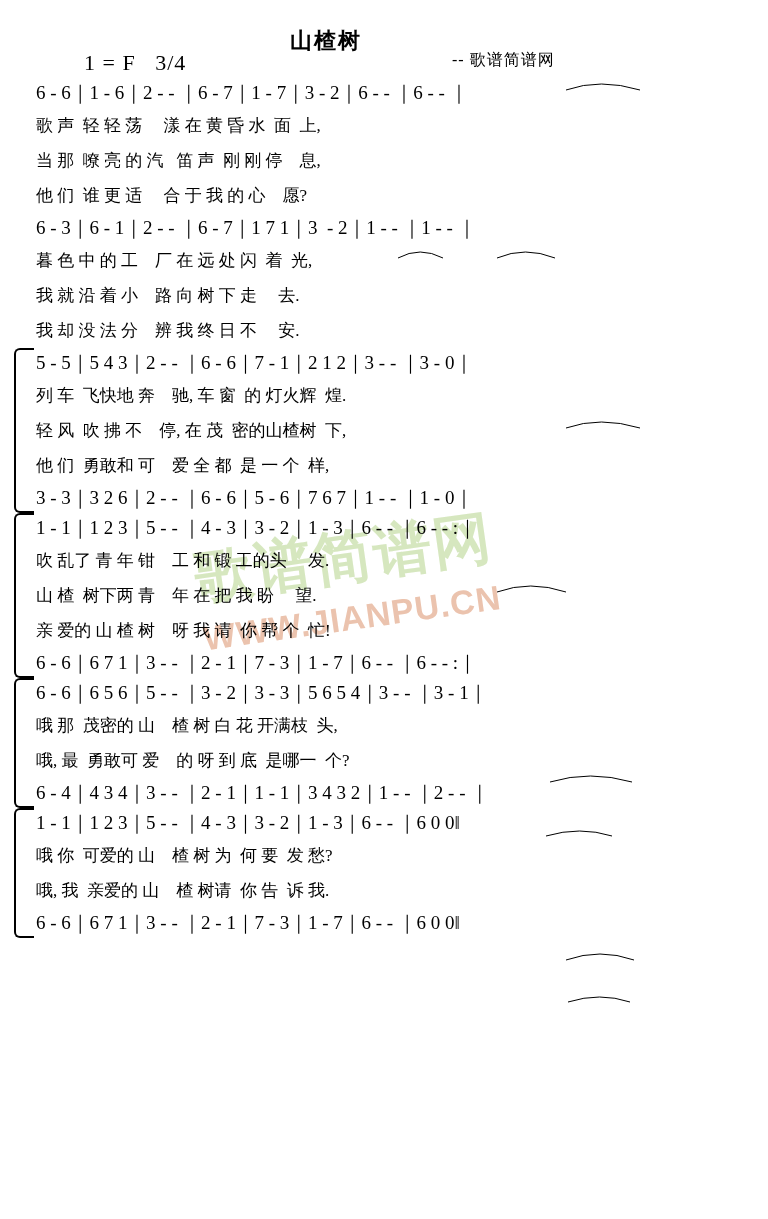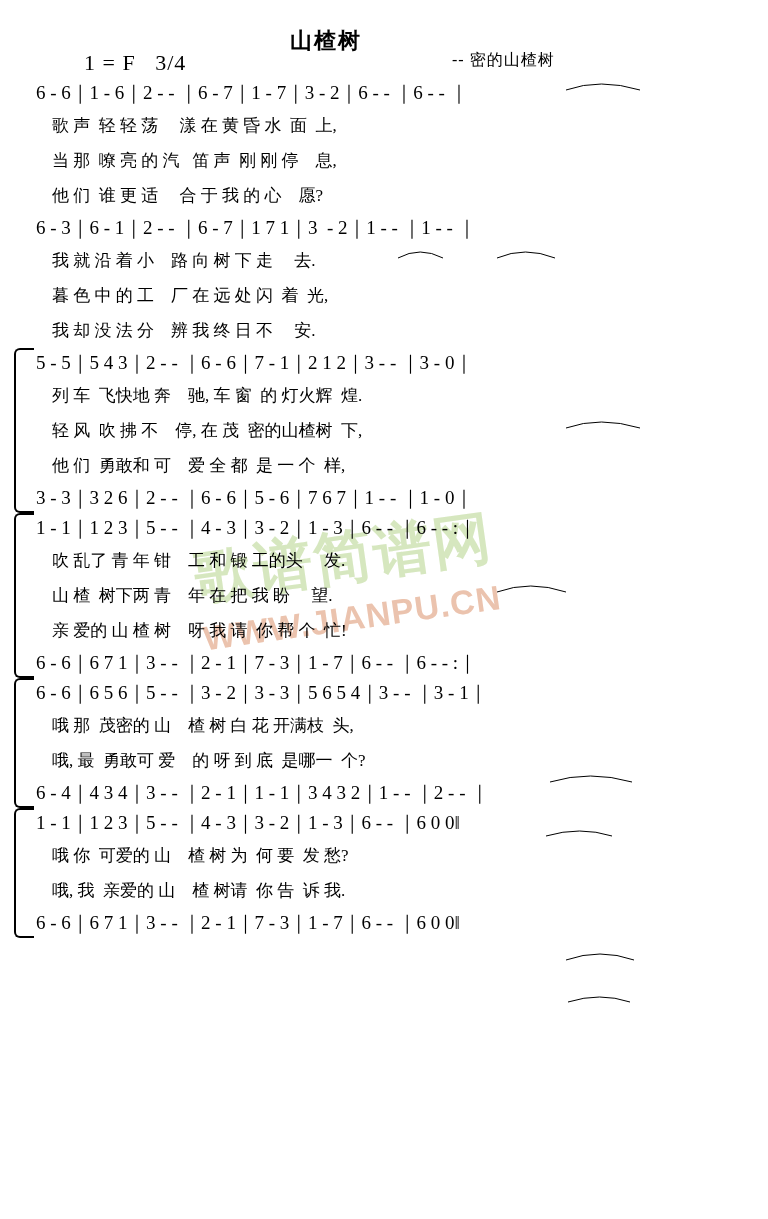--- a/index.html
+++ b/index.html
@@ -101,21 +101,20 @@
     position: relative;
   }
   .lyric-row {
     font-size: 17px;
     white-space: pre;
     padding-left: 36px;
     height: 35px;
     line-height: 35px;
     letter-spacing: 0px;
     font-family: "Liberation Serif", serif;
-    margin-left: 16px;
   }
   
   .brace {
     position: absolute;
     left: 14px;
     top: 0;
     bottom: 0;
     width: 18px;
     border-left: 2px solid #000;
     border-top: 2px solid #000;
@@ -134,41 +133,41 @@
   }
 </style>
 </head>
 <body>
 
 <div id="sheet">
 
   <div class="header">
     <div class="key-sig">1 = F   3/4</div>
     <div class="song-title">山楂树</div>
-    <div class="song-credit">-- 密的山楂树</div>
+    <div class="song-credit">-- 歌谱简谱网</div>
   </div>
 
   <div class="watermark">
     <div class="wm-line1">歌谱简谱网</div>
     <div class="wm-line2">WWW.JIANPU.CN</div>
   </div>
 
   <div class="body">
 
     <div class="system">
       <div class="notes-row">6 - 6｜1 - 6｜2 - - ｜6 - 7｜1 - 7｜3 - 2｜6 - - ｜6 - - ｜</div>
       <div class="lyric-row">歌 声  轻 轻 荡     漾 在 黄 昏 水  面  上,</div>
       <div class="lyric-row">当 那  嘹 亮 的 汽   笛 声  刚 刚 停    息,</div>
       <div class="lyric-row">他 们  谁 更 适     合 于 我 的 心    愿?</div>
     </div>
 
     <div class="system">
       <div class="notes-row">6 - 3｜6 - 1｜2 - - ｜6 - 7｜1 7 1｜3  - 2｜1 - - ｜1 - - ｜</div>
+      <div class="lyric-row">暮 色 中 的 工    厂 在 远 处 闪  着  光,</div>
       <div class="lyric-row">我 就 沿 着 小    路 向 树 下 走     去.</div>
-      <div class="lyric-row">暮 色 中 的 工    厂 在 远 处 闪  着  光,</div>
       <div class="lyric-row">我 却 没 法 分    辨 我 终 日 不     安.</div>
     </div>
 
     <div class="system">
       <div class="brace"></div>
       <div class="notes-row">5 - 5｜5 4 3｜2 - - ｜6 - 6｜7 - 1｜2 1 2｜3 - - ｜3 - 0｜</div>
       <div class="lyric-row">列 车  飞快地 奔    驰, 车 窗  的 灯火辉  煌.</div>
       <div class="lyric-row">轻 风  吹 拂 不    停, 在 茂  密的山楂树  下,</div>
       <div class="lyric-row">他 们  勇敢和 可    爱 全 都  是 一 个  样,</div>
       <div class="notes-row">3 - 3｜3 2 6｜2 - - ｜6 - 6｜5 - 6｜7 6 7｜1 - - ｜1 - 0｜</div>

